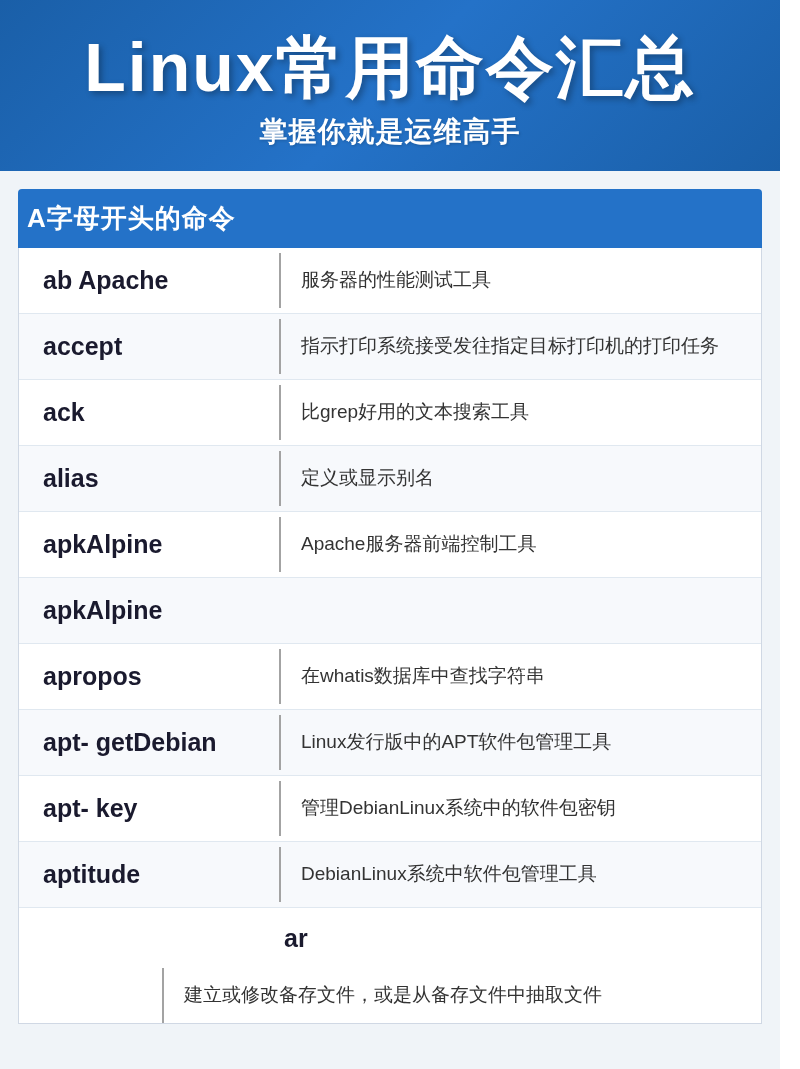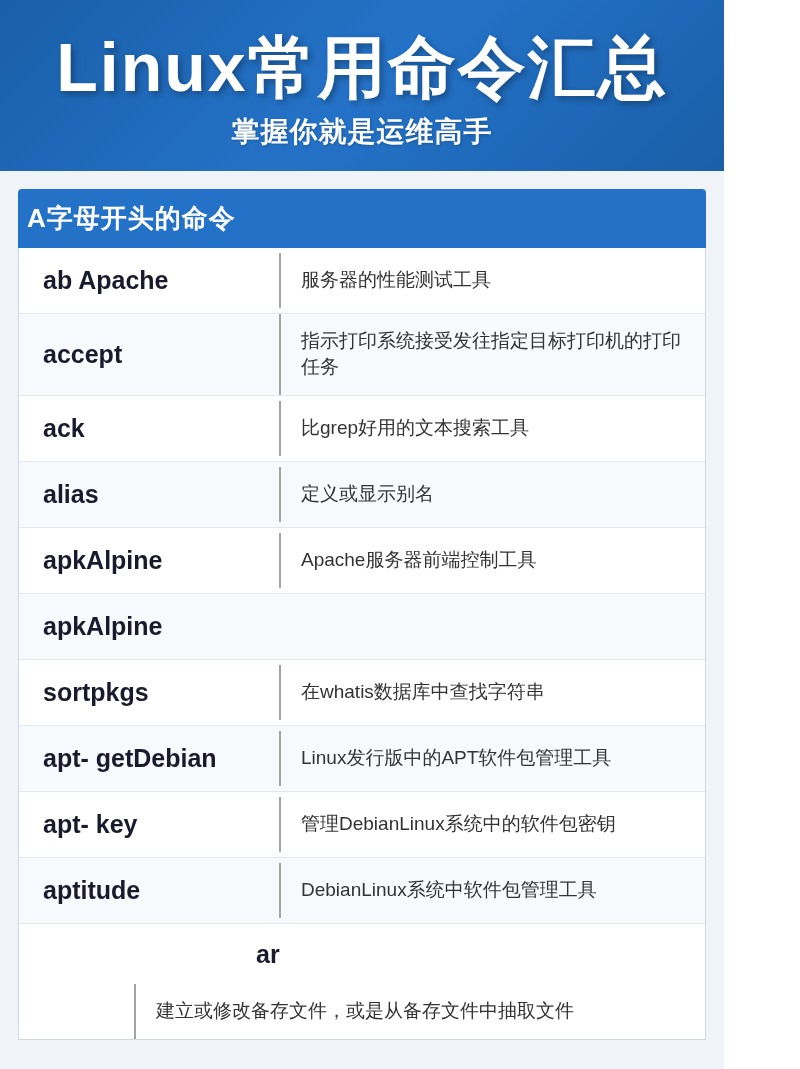--- a/index.html
+++ b/index.html
@@ -10,21 +10,21 @@
 
     body {
       width: 800px;
       min-height: 1069px;
       background: #ffffff;
       font-family: "Microsoft YaHei", "PingFang SC", "Heiti SC", sans-serif;
       overflow-x: hidden;
     }
 
     .page-container {
-      width: 724px;
+      width: 780px;
       min-height: 1069px;
       background: #86efac;
       display: flex;
       flex-direction: column;
     }
 
     .header-section {
       background: linear-gradient(135deg, #1a5fa8 0%, #2472c8 50%, #1a5fa8 100%);
       padding: 30px 40px 20px 40px;
       text-align: center;
@@ -146,21 +146,21 @@
           <div class="command-desc">定义或显示别名</div>
         </div>
         <div class="command-row">
           <div class="command-name">apkAlpine</div>
           <div class="command-desc">Apache服务器前端控制工具</div>
         </div>
         <div class="command-row">
           <div class="command-name">apkAlpine</div>
         </div>
         <div class="command-row">
-          <div class="command-name">sortpkgs</div>
+          <div class="command-name">apropos</div>
           <div class="command-desc">在whatis数据库中查找字符串</div>
         </div>
         <div class="command-row">
           <div class="command-name">apt-  getDebian</div>
           <div class="command-desc">Linux发行版中的APT软件包管理工具</div>
         </div>
         <div class="command-row">
           <div class="command-name">apt-  key</div>
           <div class="command-desc">管理DebianLinux系统中的软件包密钥</div>
         </div>

